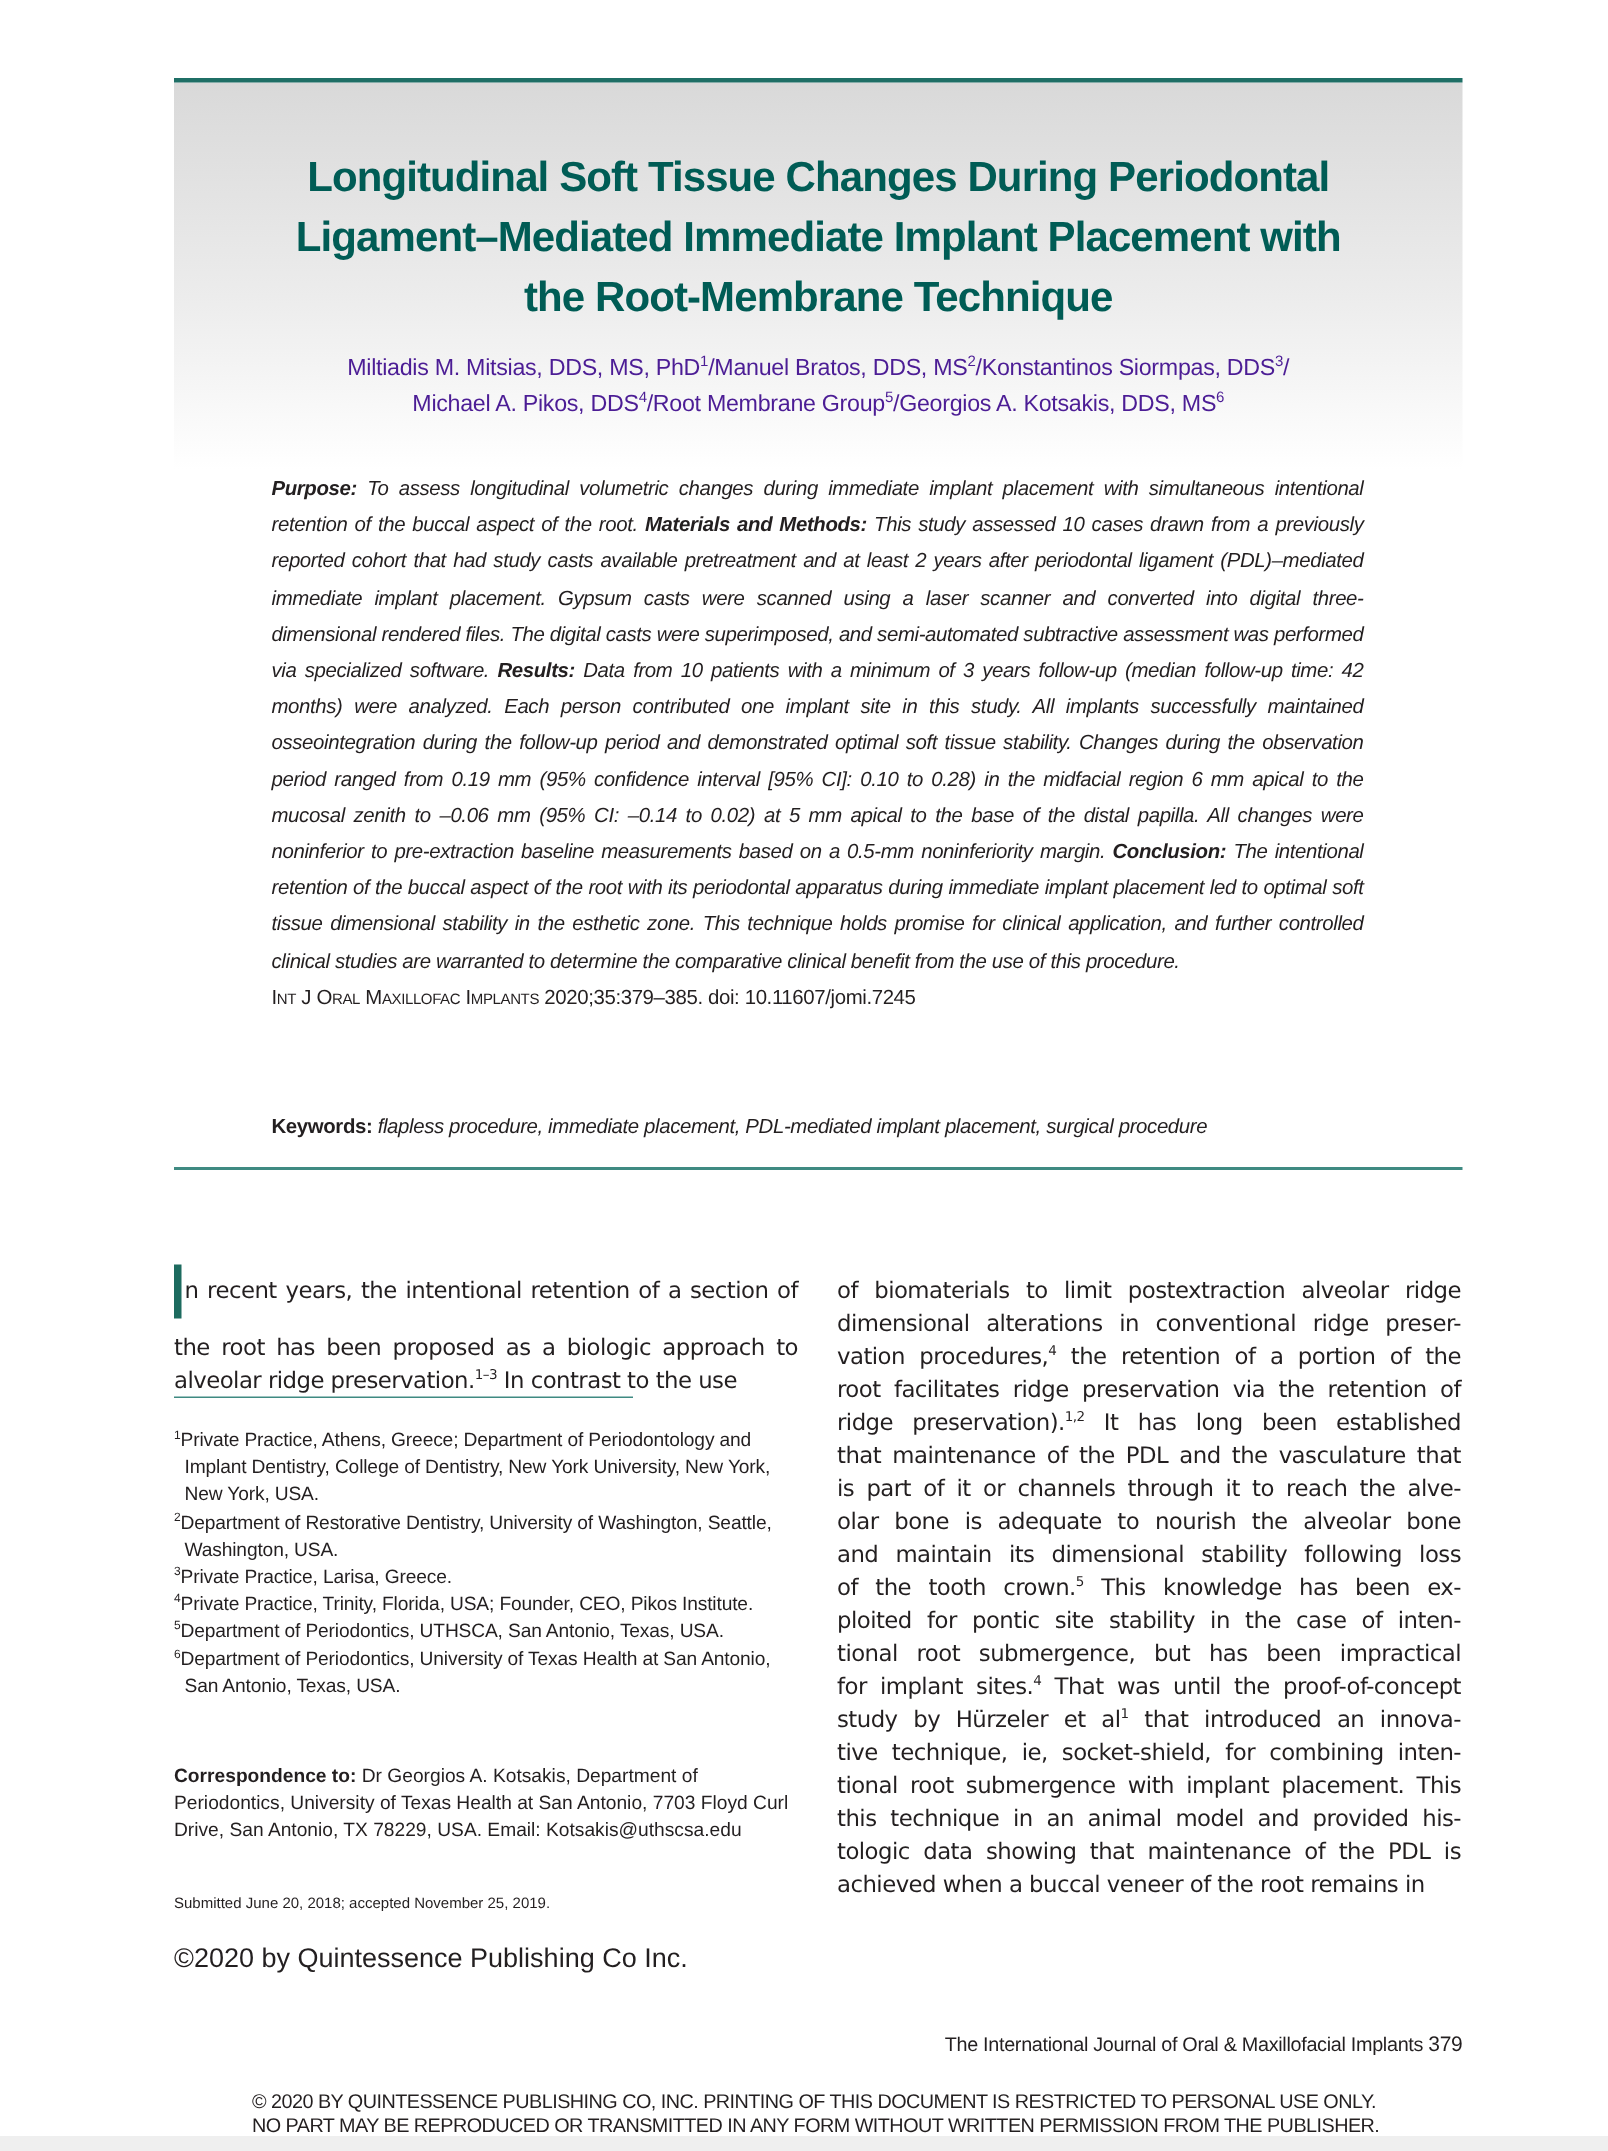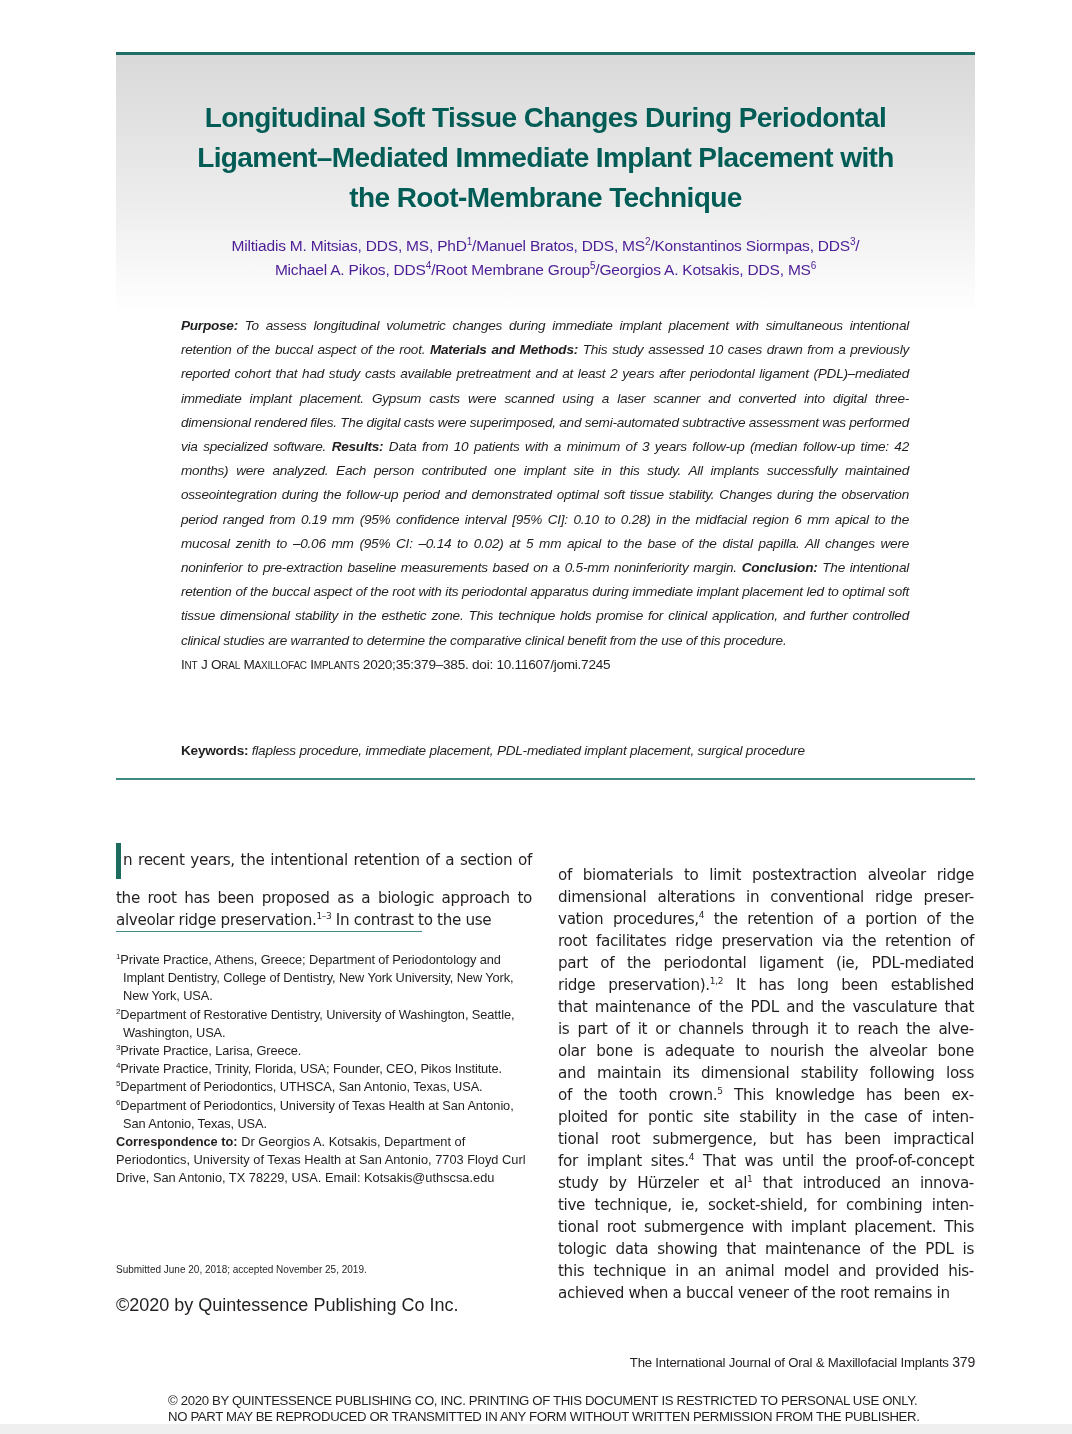--- a/index.html
+++ b/index.html
@@ -53,30 +53,30 @@
   .rule-left {
     position:absolute; left:116px; top:931px; width:306px; height:1px; background:#3f8a82;
   }
   .affil {
     position:absolute; left:116px; top:951px; width:420px;
     font-size:12.8px; line-height:18.2px; letter-spacing:-0.1px;
   }
   .affil .item { padding-left:7px; text-indent:-7px; }
   .affil sup { font-size:8px; vertical-align:5px; line-height:0; }
   .corr {
-    position:absolute; left:116px; top:1133px; width:420px;
+    position:absolute; left:116px; top:1175px; width:420px;
     font-size:12.8px; line-height:18.2px;
   }
   .corr b { font-weight:bold; }
   .submitted { position:absolute; left:116px; top:1261px; font-size:10px; line-height:18px; }
   .copyright { position:absolute; left:116px; top:1296px; font-size:18px; line-height:18px; }
   .col-right {
     position:absolute; left:558px; top:849px; width:416px;
     font-family:"DejaVu Sans", sans-serif; font-size:15.2px; line-height:22px;
-    text-align:justify; letter-spacing:-0.35px;margin-top:15px;
+    text-align:justify; letter-spacing:-0.35px;
   }
   .col-right .ln { display:block; text-align:justify; text-align-last:justify; white-space:nowrap; }
   .col-right .ln.last { text-align-last:left; }
   .footer-journal {
     position:absolute; right:97px; top:1353px; font-size:13.2px; line-height:18px;
     letter-spacing:-0.2px;
   }
   .footer-journal b { font-weight:normal; font-size:14px; }
   .legal {
     position:absolute; left:168px; top:1393px; width:760px;
@@ -137,35 +137,34 @@
 </div>
 
 <div class="submitted">Submitted June 20, 2018; accepted November 25, 2019.</div>
 <div class="copyright">©2020 by Quintessence Publishing Co Inc.</div>
 
 <div class="col-right" id="col-right">
     <span class="ln"><span>of biomaterials to limit postextraction alveolar ridge</span></span>
     <span class="ln"><span>dimensional alterations in conventional ridge preser-</span></span>
     <span class="ln"><span>vation procedures,</span><sup>4</sup><span> the retention of a portion of the</span></span>
     <span class="ln"><span>root facilitates ridge preservation via the retention of</span></span>
-    <span class="ln"><span>part of the periodontal ligament (ie, PDL-mediated</span></span>
     <span class="ln"><span>ridge preservation).</span><sup>1,2</sup><span> It has long been established</span></span>
     <span class="ln"><span>that maintenance of the PDL and the vasculature that</span></span>
     <span class="ln"><span>is part of it or channels through it to reach the alve-</span></span>
     <span class="ln"><span>olar bone is adequate to nourish the alveolar bone</span></span>
     <span class="ln"><span>and maintain its dimensional stability following loss</span></span>
     <span class="ln"><span>of the tooth crown.</span><sup>5</sup><span> This knowledge has been ex-</span></span>
     <span class="ln"><span>ploited for pontic site stability in the case of inten-</span></span>
     <span class="ln"><span>tional root submergence, but has been impractical</span></span>
     <span class="ln"><span>for implant sites.</span><sup>4</sup><span> That was until the proof-of-concept</span></span>
     <span class="ln"><span>study by Hürzeler et al</span><sup>1</sup><span> that introduced an innova-</span></span>
     <span class="ln"><span>tive technique, ie, socket-shield, for combining inten-</span></span>
     <span class="ln"><span>tional root submergence with implant placement. This</span></span>
+    <span class="ln"><span>this technique in an animal model and provided his-</span></span>
     <span class="ln"><span>tologic data showing that maintenance of the PDL is</span></span>
-    <span class="ln"><span>this technique in an animal model and provided his-</span></span>
     <span class="ln last"><span>achieved when a buccal veneer of the root remains in</span></span>
   </div>
 
 <div class="footer-journal">
   <span>The International Journal of Oral &amp; Maxillofacial Implants </span><b>379</b>
 </div>
 
 <div class="legal">
   <div>© 2020 by Quintessence Publishing Co, Inc. Printing of this document is restricted to personal use only.</div>
   <div>No part may be reproduced or transmitted in any form without written permission from the publisher.</div>

